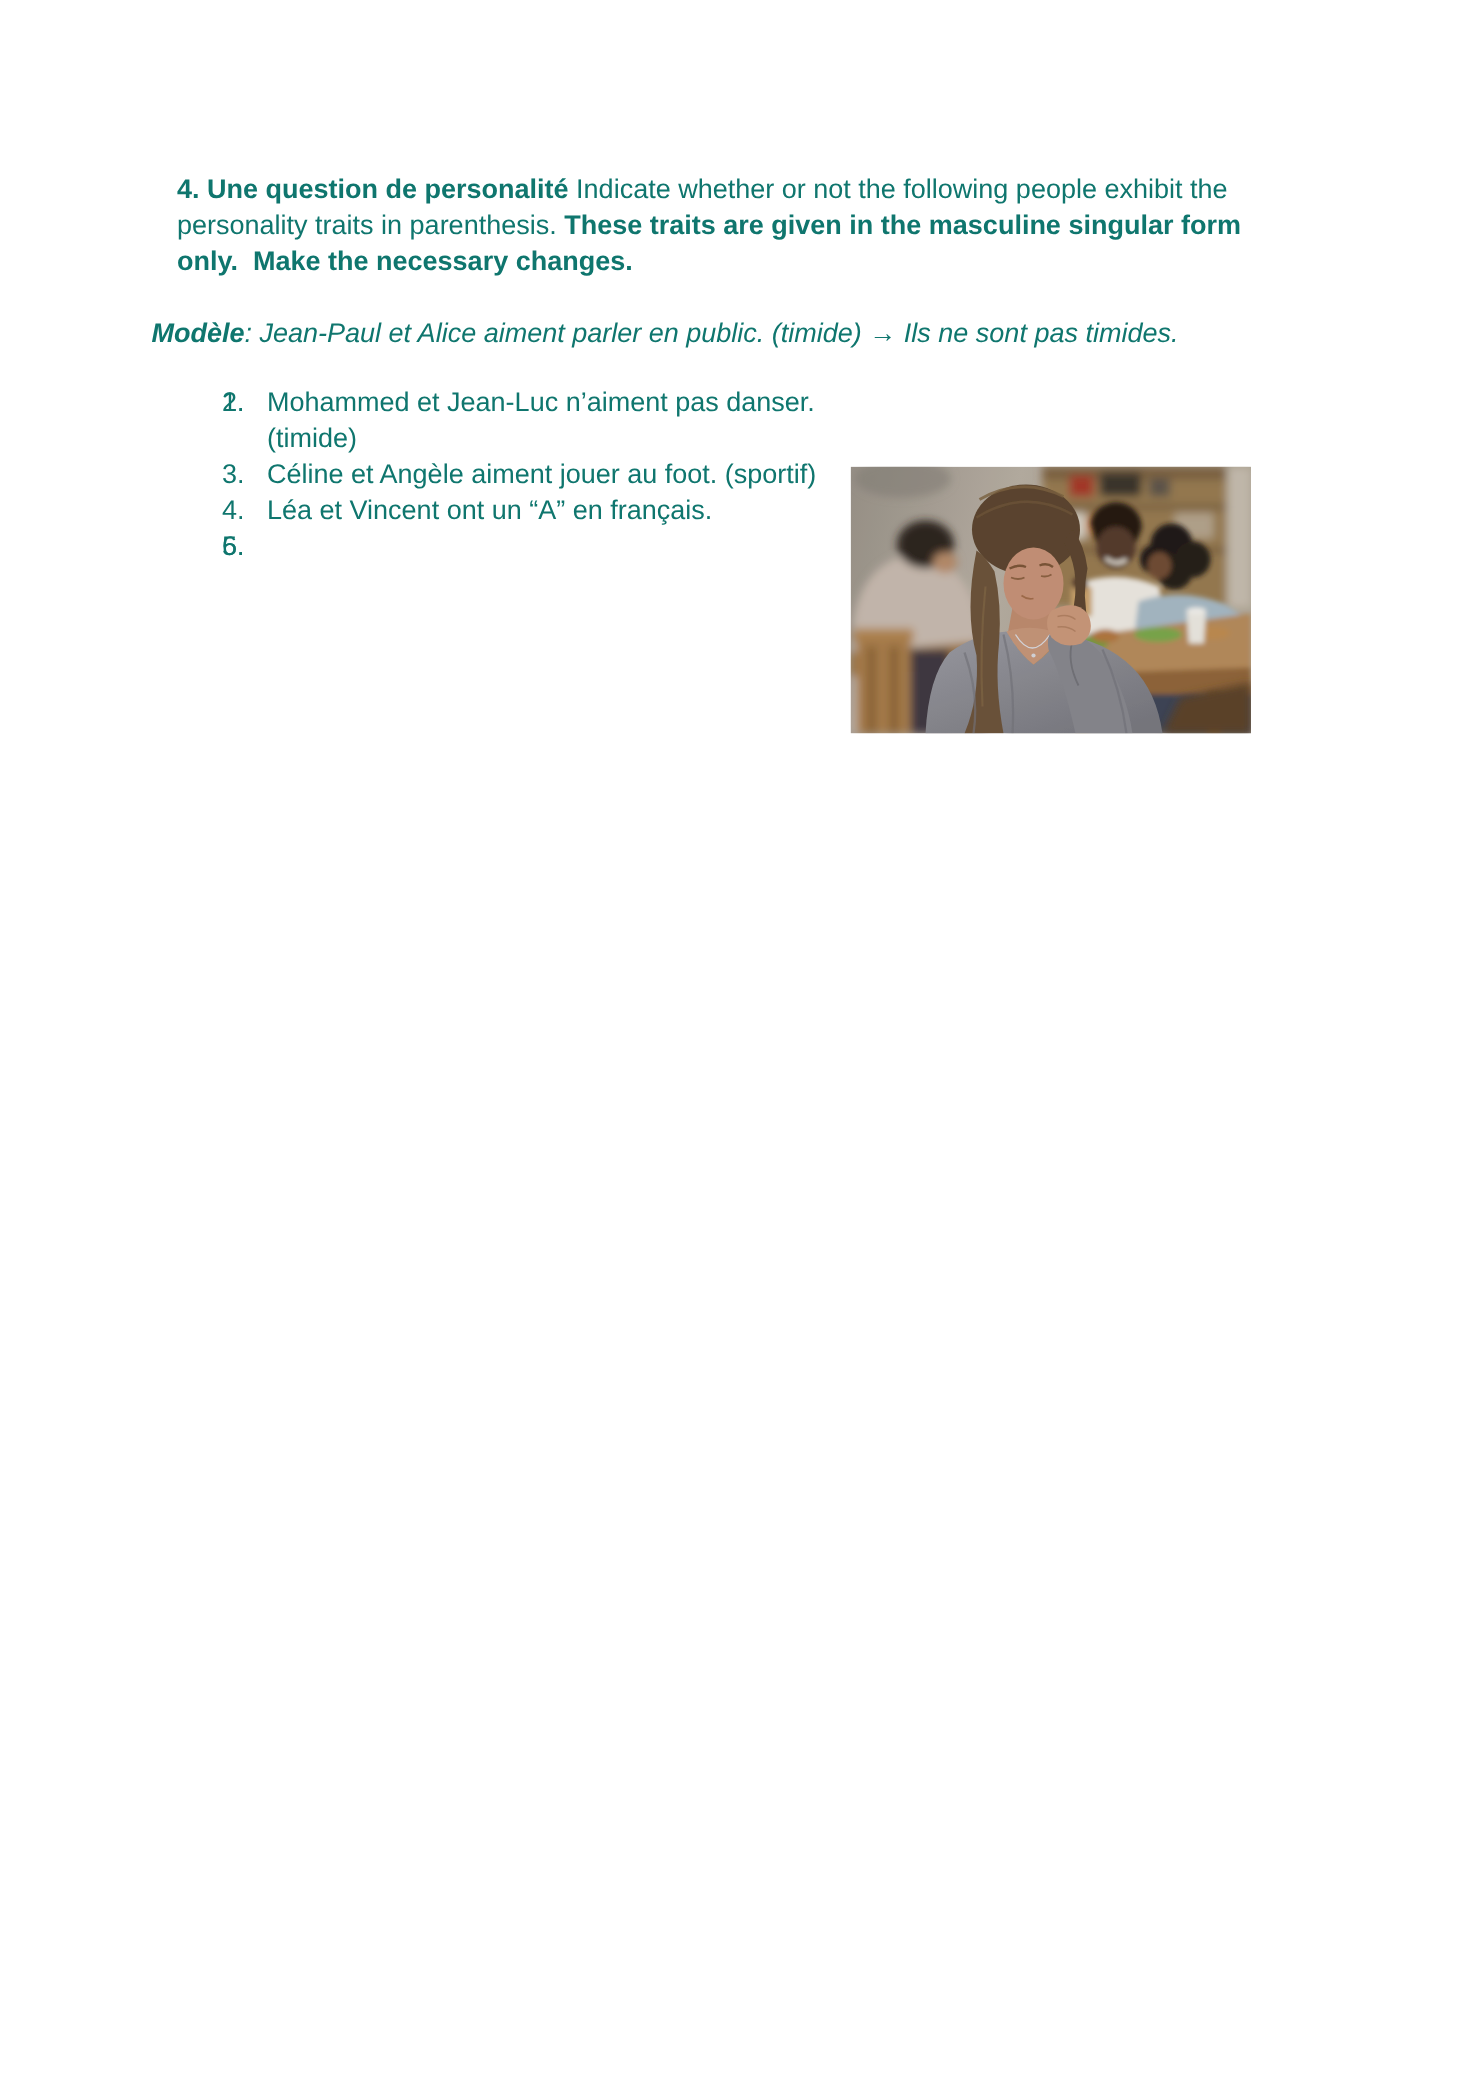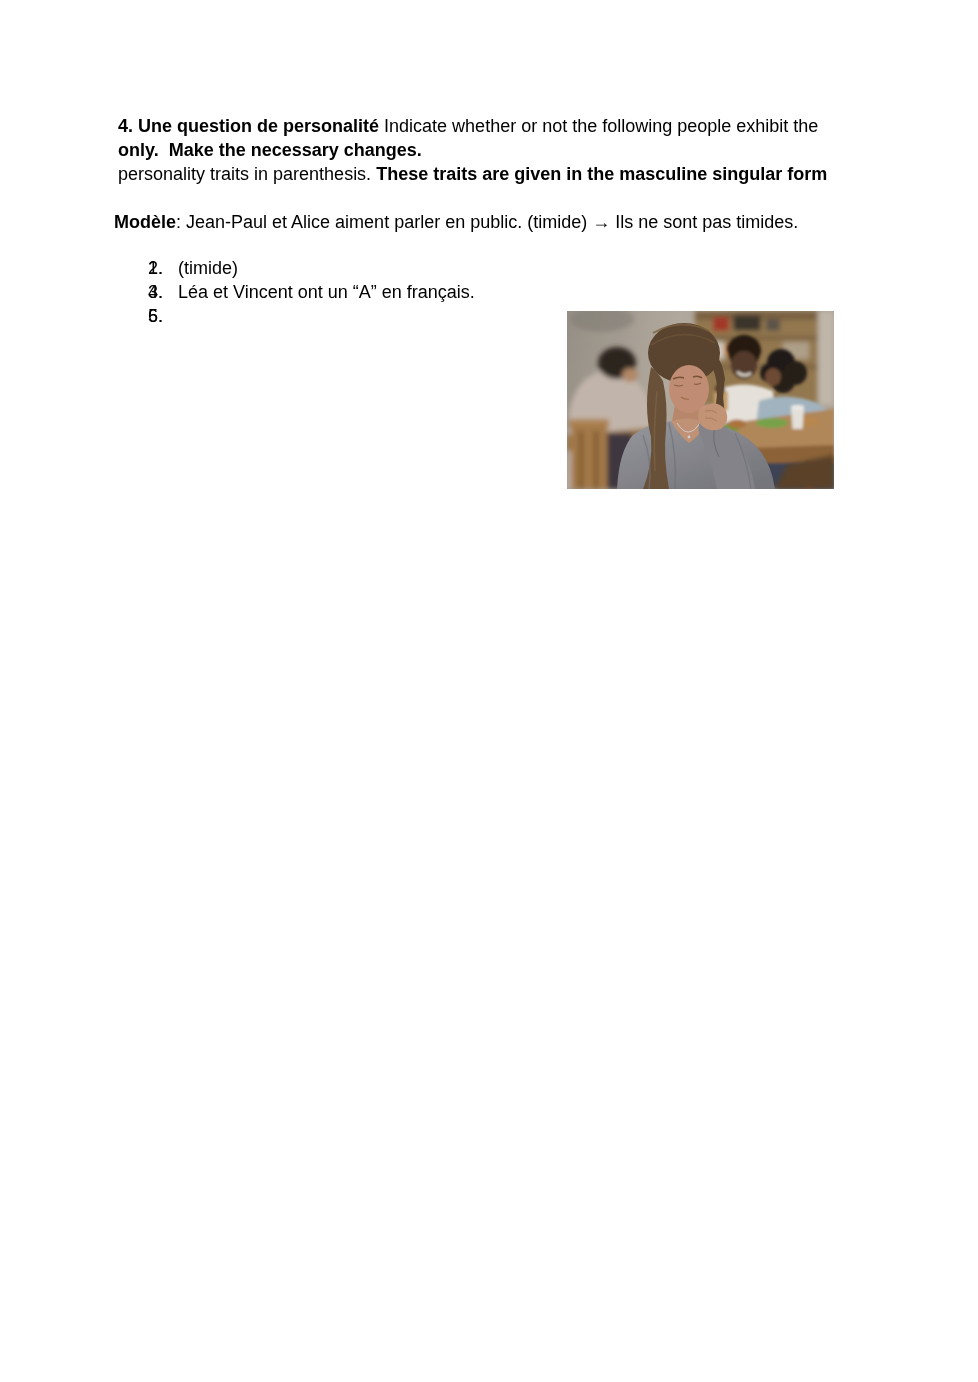--- a/index.html
+++ b/index.html
@@ -6,63 +6,65 @@
   html, body { background: #e8e8e8; }
   .page {
     position: relative;
     width: 978px;
     height: 1382px;
     background: #ffffff;
     margin: 0 auto;
     font-family: "Liberation Sans", sans-serif;
     font-size: 18px;
     line-height: 24px;
-    color: #000000;
+    color: #0f766e;
     overflow: hidden;
   }
   .t { white-space: pre-wrap; }
   .b { font-weight: bold; }
   .intro { position: absolute; left: 118px; top: 114px; width: 742px; }
-  .model { position: absolute; left: 114px; top: 210px; width: 742px; }
+  .model { position: absolute; left: 101px; top: 210px; width: 742px; font-style: italic; }
   .model .lbl { font-weight: bold; }
   .list { position: absolute; left: 118px; top: 256px; width: 462px; }
   .li { position: relative; padding-left: 60px; }
   .num { position: absolute; left: 30px; top: 0; }
   .photo-wrap {
     position: absolute; left: 567px; top: 311px;
     width: 267px; height: 178px; overflow: hidden;
   }
   .photo-wrap svg { display: block; }
 </style>
 </head>
 <body>
 
 <div class="page">
 
   <div class="intro">
     <div><span class="t b">4. Une question de personalité</span><span class="t"> Indicate whether or not the following people exhibit the</span></div>
+    <div><span class="t">personality traits in parenthesis. </span><span class="t b">These traits are given in the masculine singular form</span></div>
     <div><span class="t b">only.  Make the necessary changes.</span></div>
-    <div><span class="t">personality traits in parenthesis. </span><span class="t b">These traits are given in the masculine singular form</span></div>
   </div>
 
   <div class="model">
     <span class="t lbl">Modèle</span><span class="t">: Jean-Paul et Alice aiment parler en public. (timide) → Ils ne sont pas timides.</span>
   </div>
 
   <div class="list">
     <div class="li">
       <span class="num">1.</span>
       <div class="t"></div>
     </div>
     <div class="li">
       <span class="num">2.</span>
+      <div class="t">Mohammed et Jean-Luc n’aiment pas danser.</div>
       <div class="t">(timide)</div>
     </div>
     <div class="li">
       <span class="num">3.</span>
+      <div class="t">Céline et Angèle aiment jouer au foot. (sportif)</div>
       <div class="t"></div>
     </div>
     <div class="li">
       <span class="num">4.</span>
       <div class="t">Léa et Vincent ont un “A” en français.</div>
     </div>
     <div class="li">
       <span class="num">5.</span>
       <div class="t"></div>
     </div>

